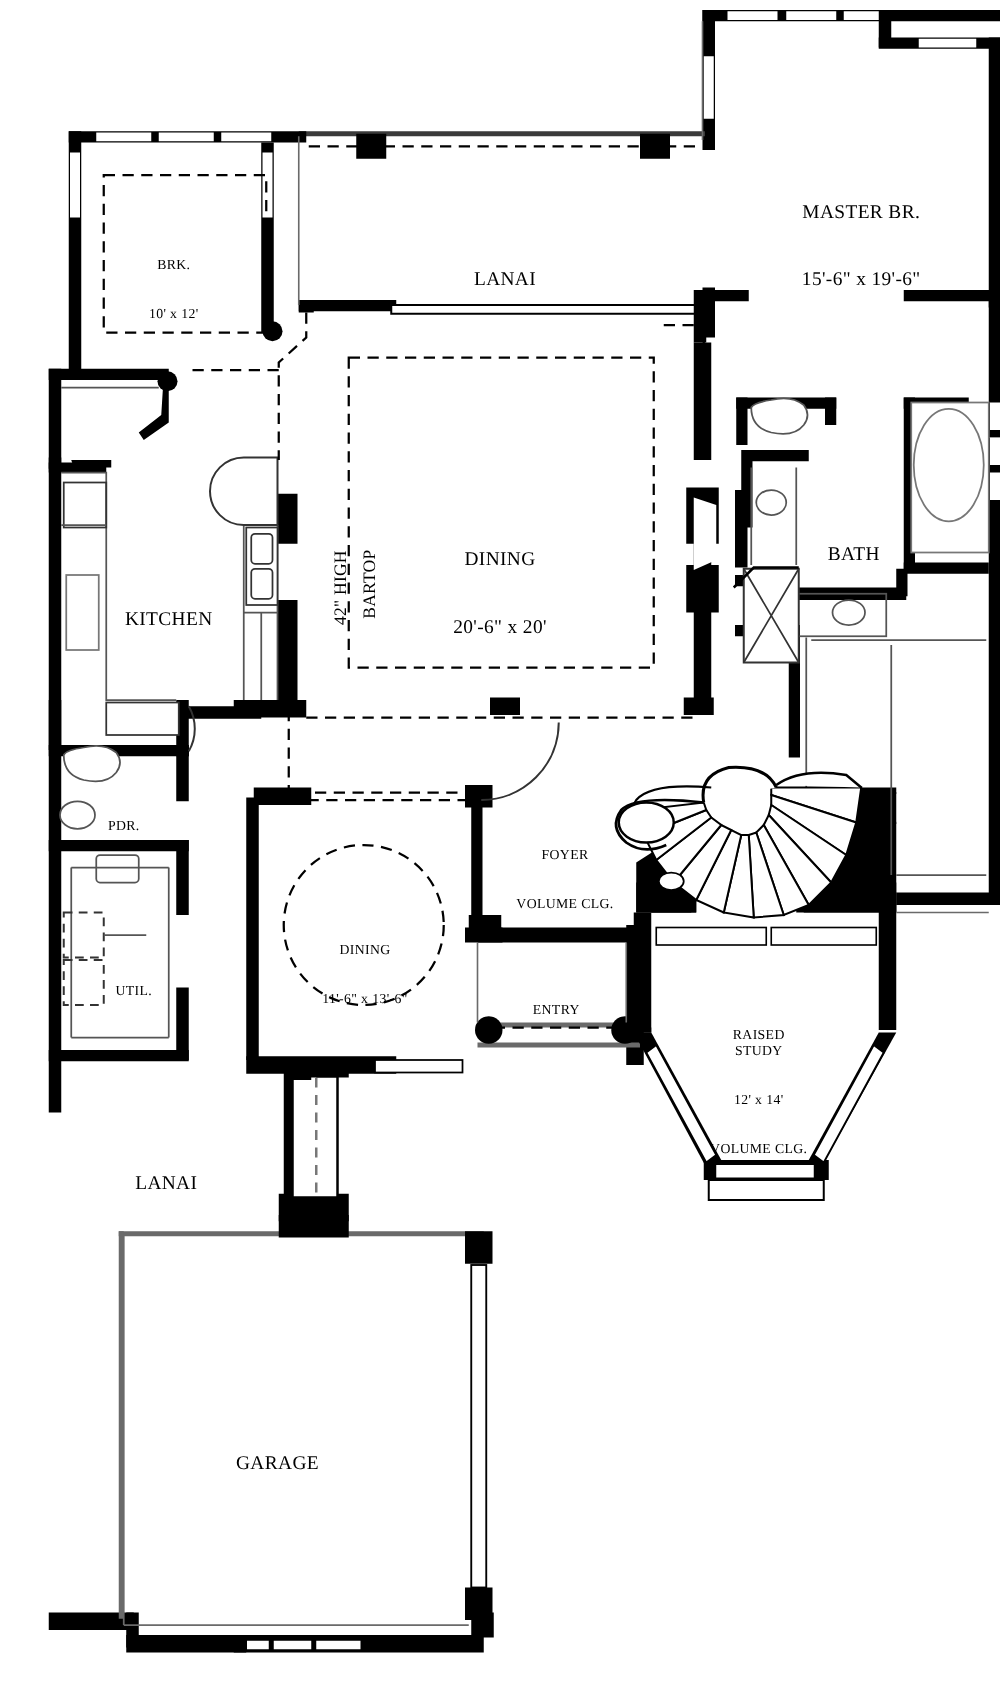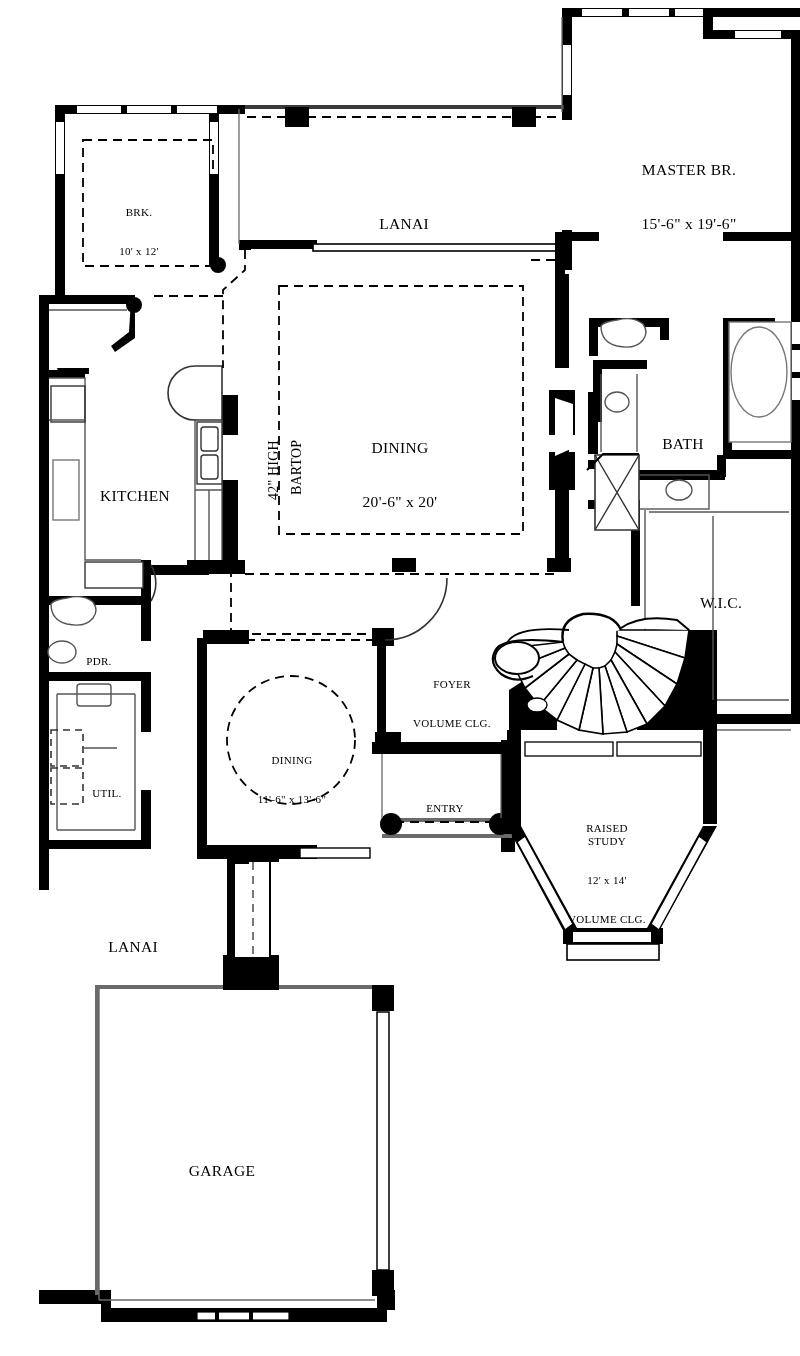--- a/index.html
+++ b/index.html
@@ -329,23 +329,20 @@
   </div>
 
   <div class="room-label rl-lg" style="left:58px; top:450px; width:120px;">
     <div>KITCHEN</div>
   </div>
 
   <div class="room-label rl-lg" style="left:616px; top:398px; width:100px;">
     <div>BATH</div>
   </div>
 
-  <div class="room-label rl-lg" style="left:654px; top:557px; width:100px;">
-    <div>W.I.C.</div>
-  </div>
 
   <div class="room-label rl-md" style="left:44px; top:629px; width:76px;">
     <div>PDR.</div>
   </div>
 
   <div class="room-label rl-md" style="left:52px; top:761px; width:76px;">
     <div>UTIL.</div>
   </div>
 
   <div class="room-label rl-md" style="left:365px; top:652px; width:140px;">

